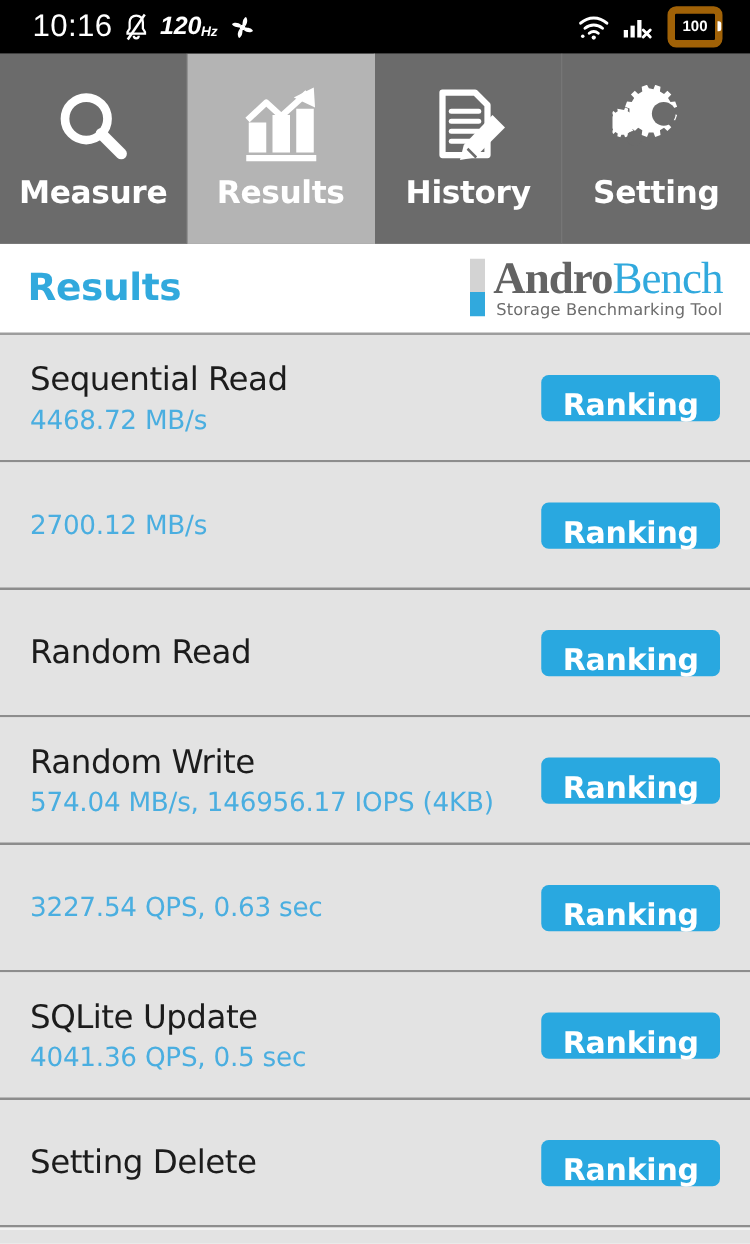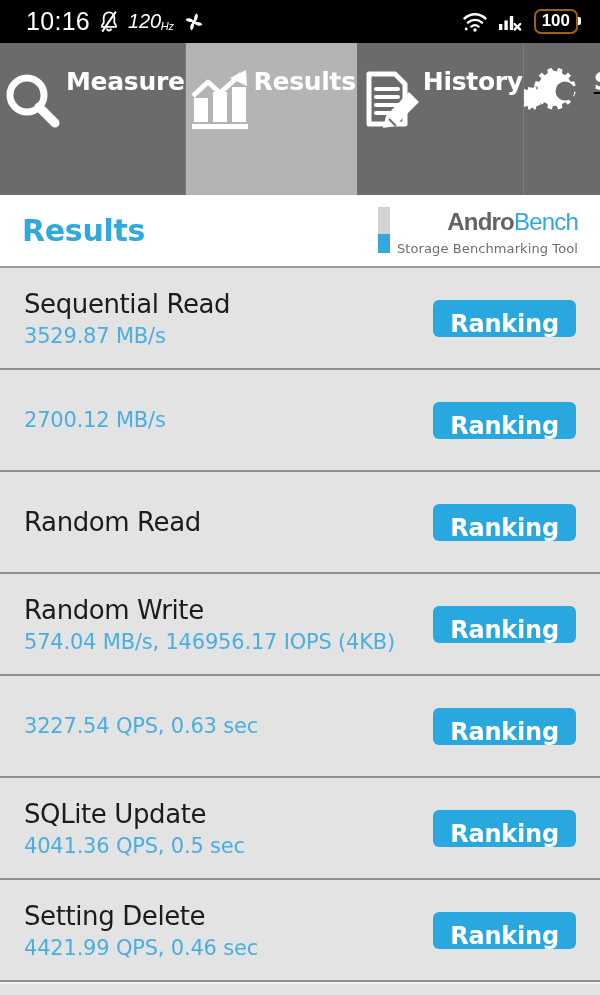--- a/index.html
+++ b/index.html
@@ -39,40 +39,40 @@
     gap: 9px;
   }
   .status-clock {
     font-size: 25px;
     font-family: "Liberation Sans", sans-serif;
     letter-spacing: 0.3px;
   }
   .status-hz {
     font-size: 20px;
     font-style: italic;
-    font-weight: normal;
+    font-weight: bold;
     font-family: "Liberation Sans", sans-serif;
     letter-spacing: -0.2px;
   }
   .status-hz sub {
     font-size: 11px;
     vertical-align: baseline;
     position: relative;
     top: 2px;
   }
   .status-right {
     display: flex;
     align-items: center;
     gap: 10px;
   }
   .battery-box {
-    border: 2px solid #a16207;
+    border: 6px solid #a16207;
     border-radius: 7px;
     padding: 0px 6px 1px 6px;
-    font-size: 17px;
+    font-size: 12px;
     font-weight: bold;
     font-family: "Liberation Sans", sans-serif;
     line-height: 20px;
     position: relative;
   }
   .battery-box::after {
     content: "";
     position: absolute;
     right: -5px;
     top: 6px;
@@ -86,29 +86,29 @@
   
   .tabbar {
     display: flex;
     height: 152px;
     background: #6b6b6b;
   }
   .tab {
     flex: 1 1 25%;
     background: #6b6b6b;
     display: flex;
-    flex-direction: row;
-    align-items: flex-start;
+    flex-direction: column;
+    align-items: center;
     justify-content: flex-start;
     padding-top: 22px;
     box-sizing: border-box;
     position: relative;
     border-right: 1px solid #7b7b7b;
   }
-  .tab:last-child { border-right: none; text-decoration: underline; }
+  .tab:last-child { border-right: none; }
   .tab.active {
     background: #b4b4b4;
     border-right-color: #b4b4b4;
   }
   .tab-icon {
     height: 72px;
     display: flex;
     align-items: center;
     justify-content: center;
   }
@@ -148,25 +148,25 @@
     height: 46px;
     margin-top: 2px;
     background: linear-gradient(to bottom, #d3d3d3 0%, #d3d3d3 58%, #31a9dd 58%, #31a9dd 100%);
   }
   .logo-text-wrap {
     display: flex;
     flex-direction: column;
     align-items: flex-end;
   }
   .logo-word {
-    font-size: 24px;
+    font-size: 36px;
     font-weight: bold;
     line-height: 34px;
     letter-spacing: -0.8px;
-    font-family: Liberation Sans, sans-serif;
+    font-family: Liberation Serif, serif;
   }
   .logo-andro { color: #636363; }
   .logo-bench { color: #31a9dd; font-weight: normal; }
   .logo-tagline {
     color: #6d6d6d;
     font-size: 13px;
     letter-spacing: 0.1px;
     margin-top: 2px;
     font-family: "DejaVu Sans", sans-serif;
   }
@@ -348,21 +348,21 @@
         <div class="logo-tagline">Storage Benchmarking Tool</div>
       </div>
     </div>
   </div>
 
   <div class="list">
 
     <div class="row">
       <div class="row-texts">
         <div class="row-title">Sequential Read</div>
-        <div class="row-value">3529.87 MB/s</div>
+        <div class="row-value">4468.72 MB/s</div>
       </div>
       <button class="ranking-btn">Ranking</button>
     </div>
 
     <div class="row">
       <div class="row-texts">
         <div class="row-value">2700.12 MB/s</div>
       </div>
       <button class="ranking-btn">Ranking</button>
     </div>
@@ -393,19 +393,18 @@
       <div class="row-texts">
         <div class="row-title">SQLite Update</div>
         <div class="row-value">4041.36 QPS, 0.5 sec</div>
       </div>
       <button class="ranking-btn">Ranking</button>
     </div>
 
     <div class="row">
       <div class="row-texts">
         <div class="row-title">Setting Delete</div>
-        <div class="row-value">4421.99 QPS, 0.46 sec</div>
       </div>
       <button class="ranking-btn">Ranking</button>
     </div>
 
   </div>
 </div>
 
 </body></html>

